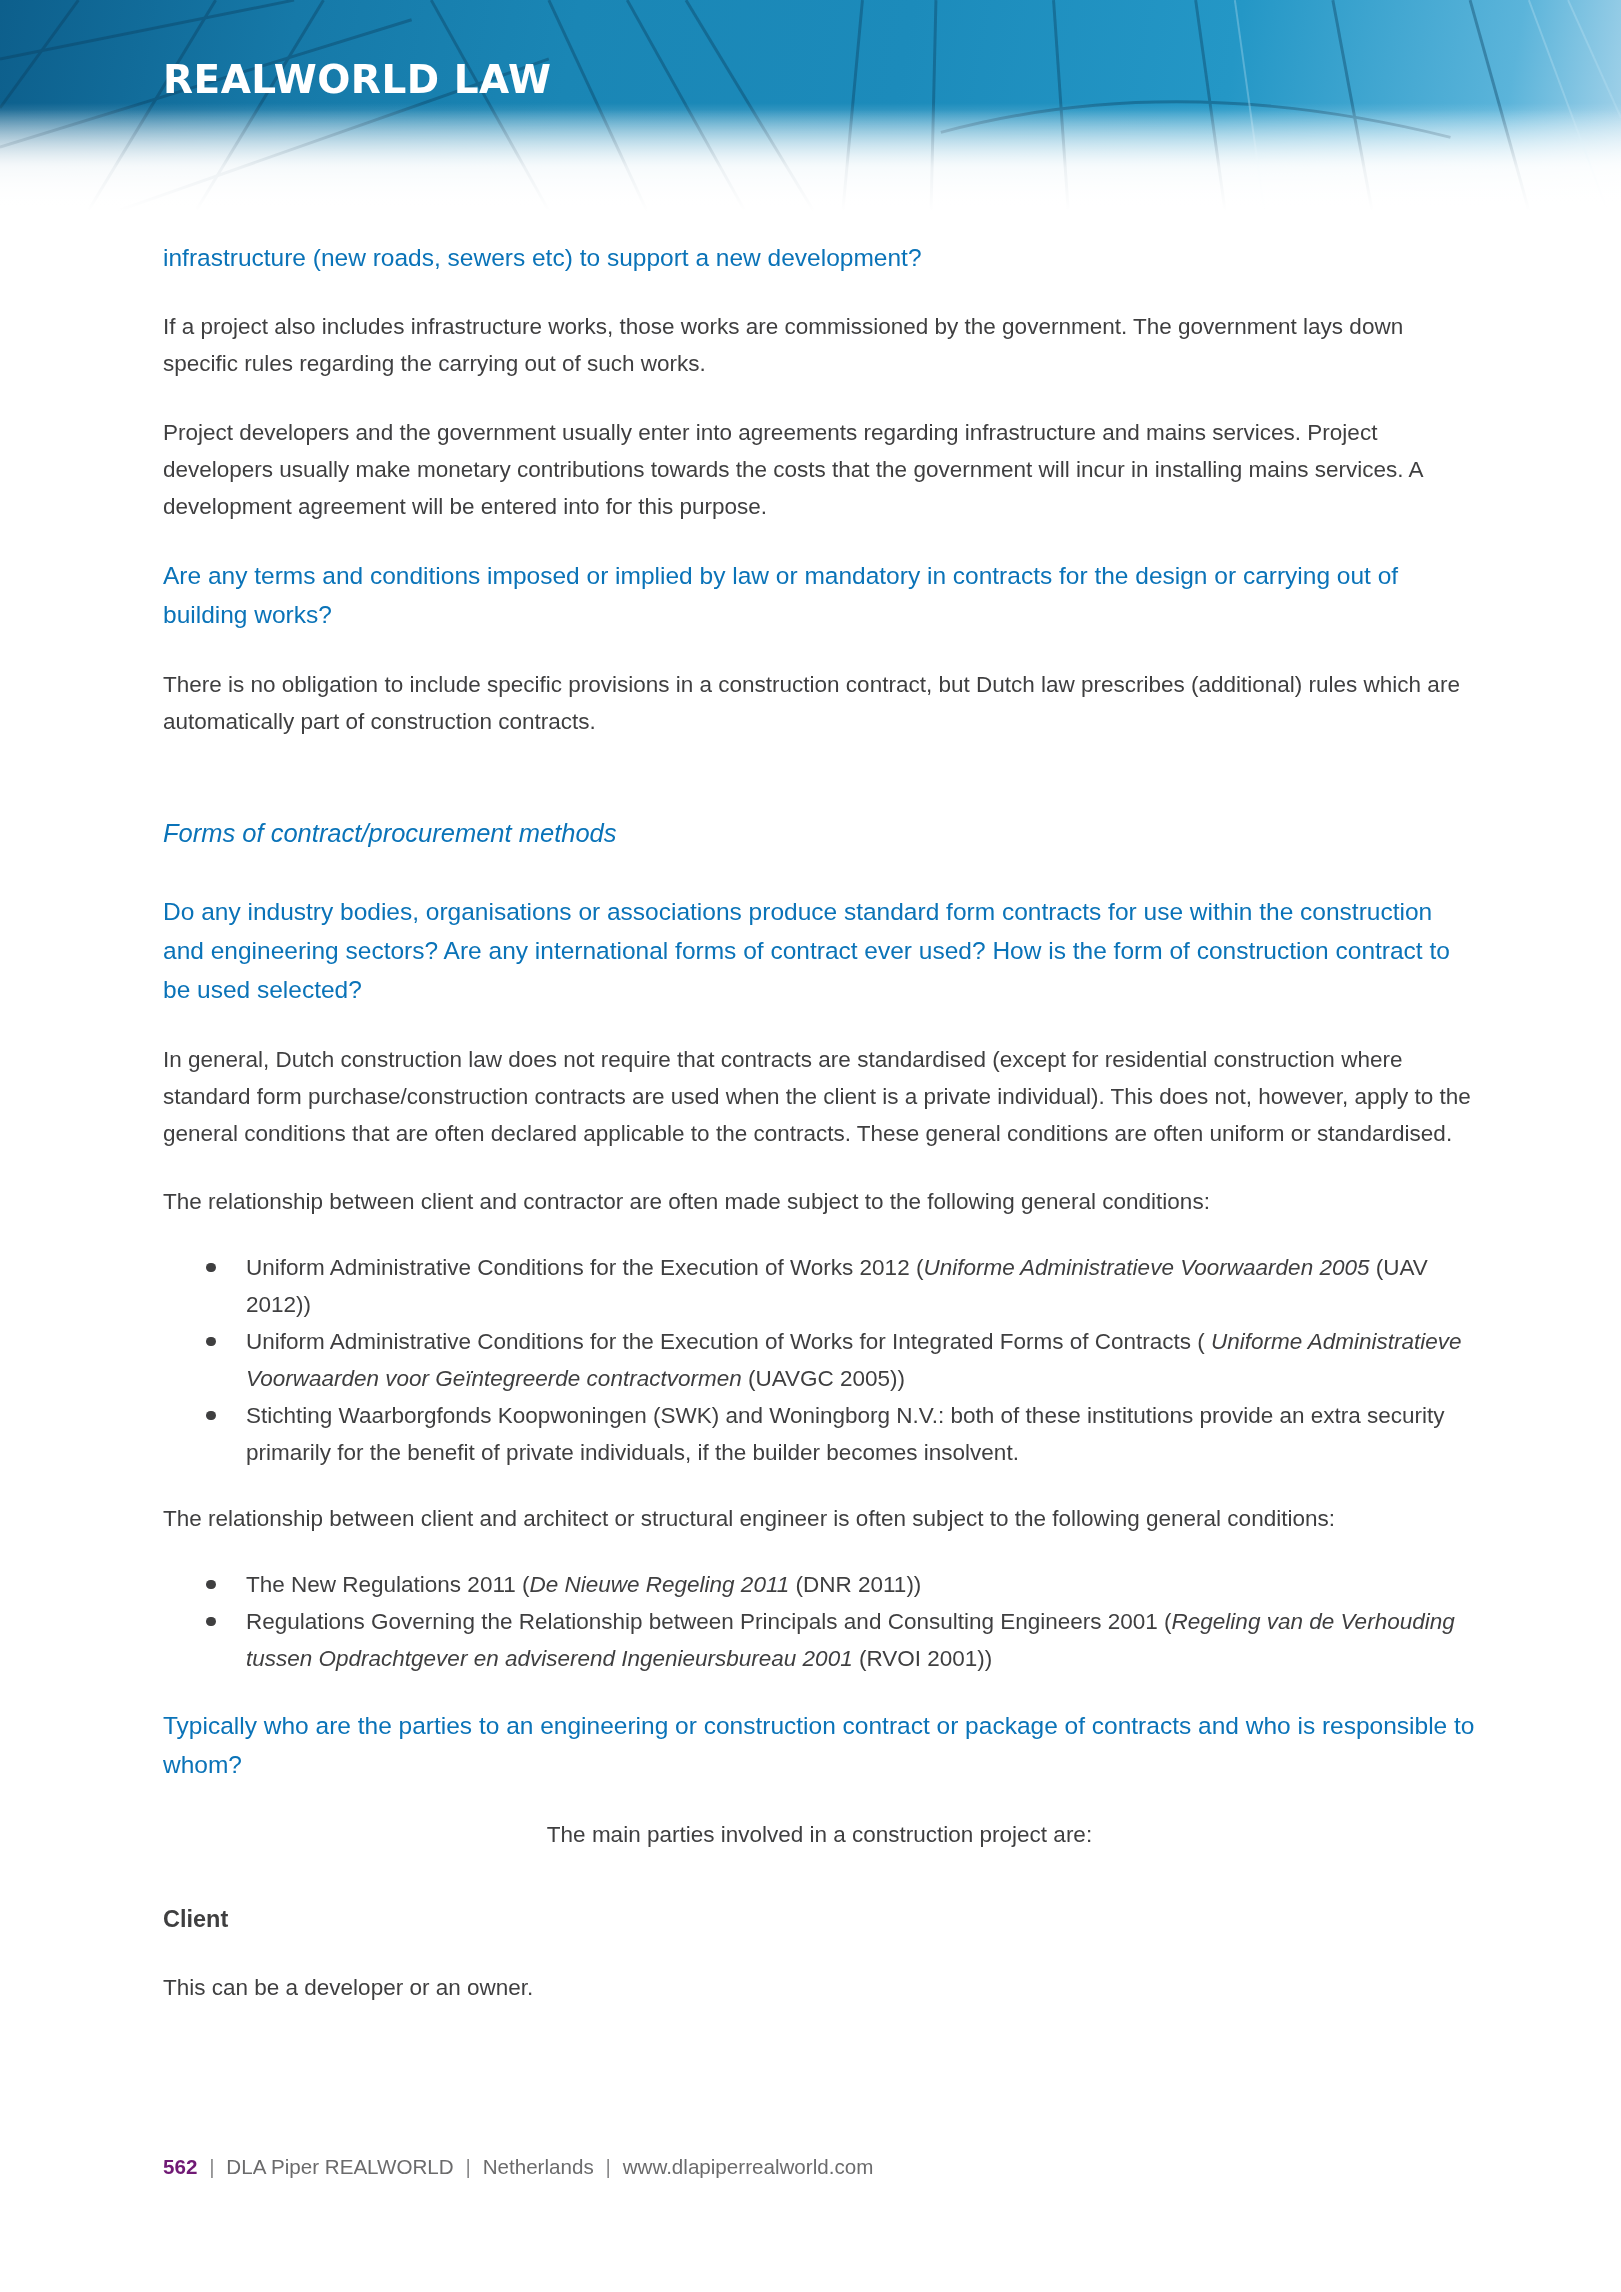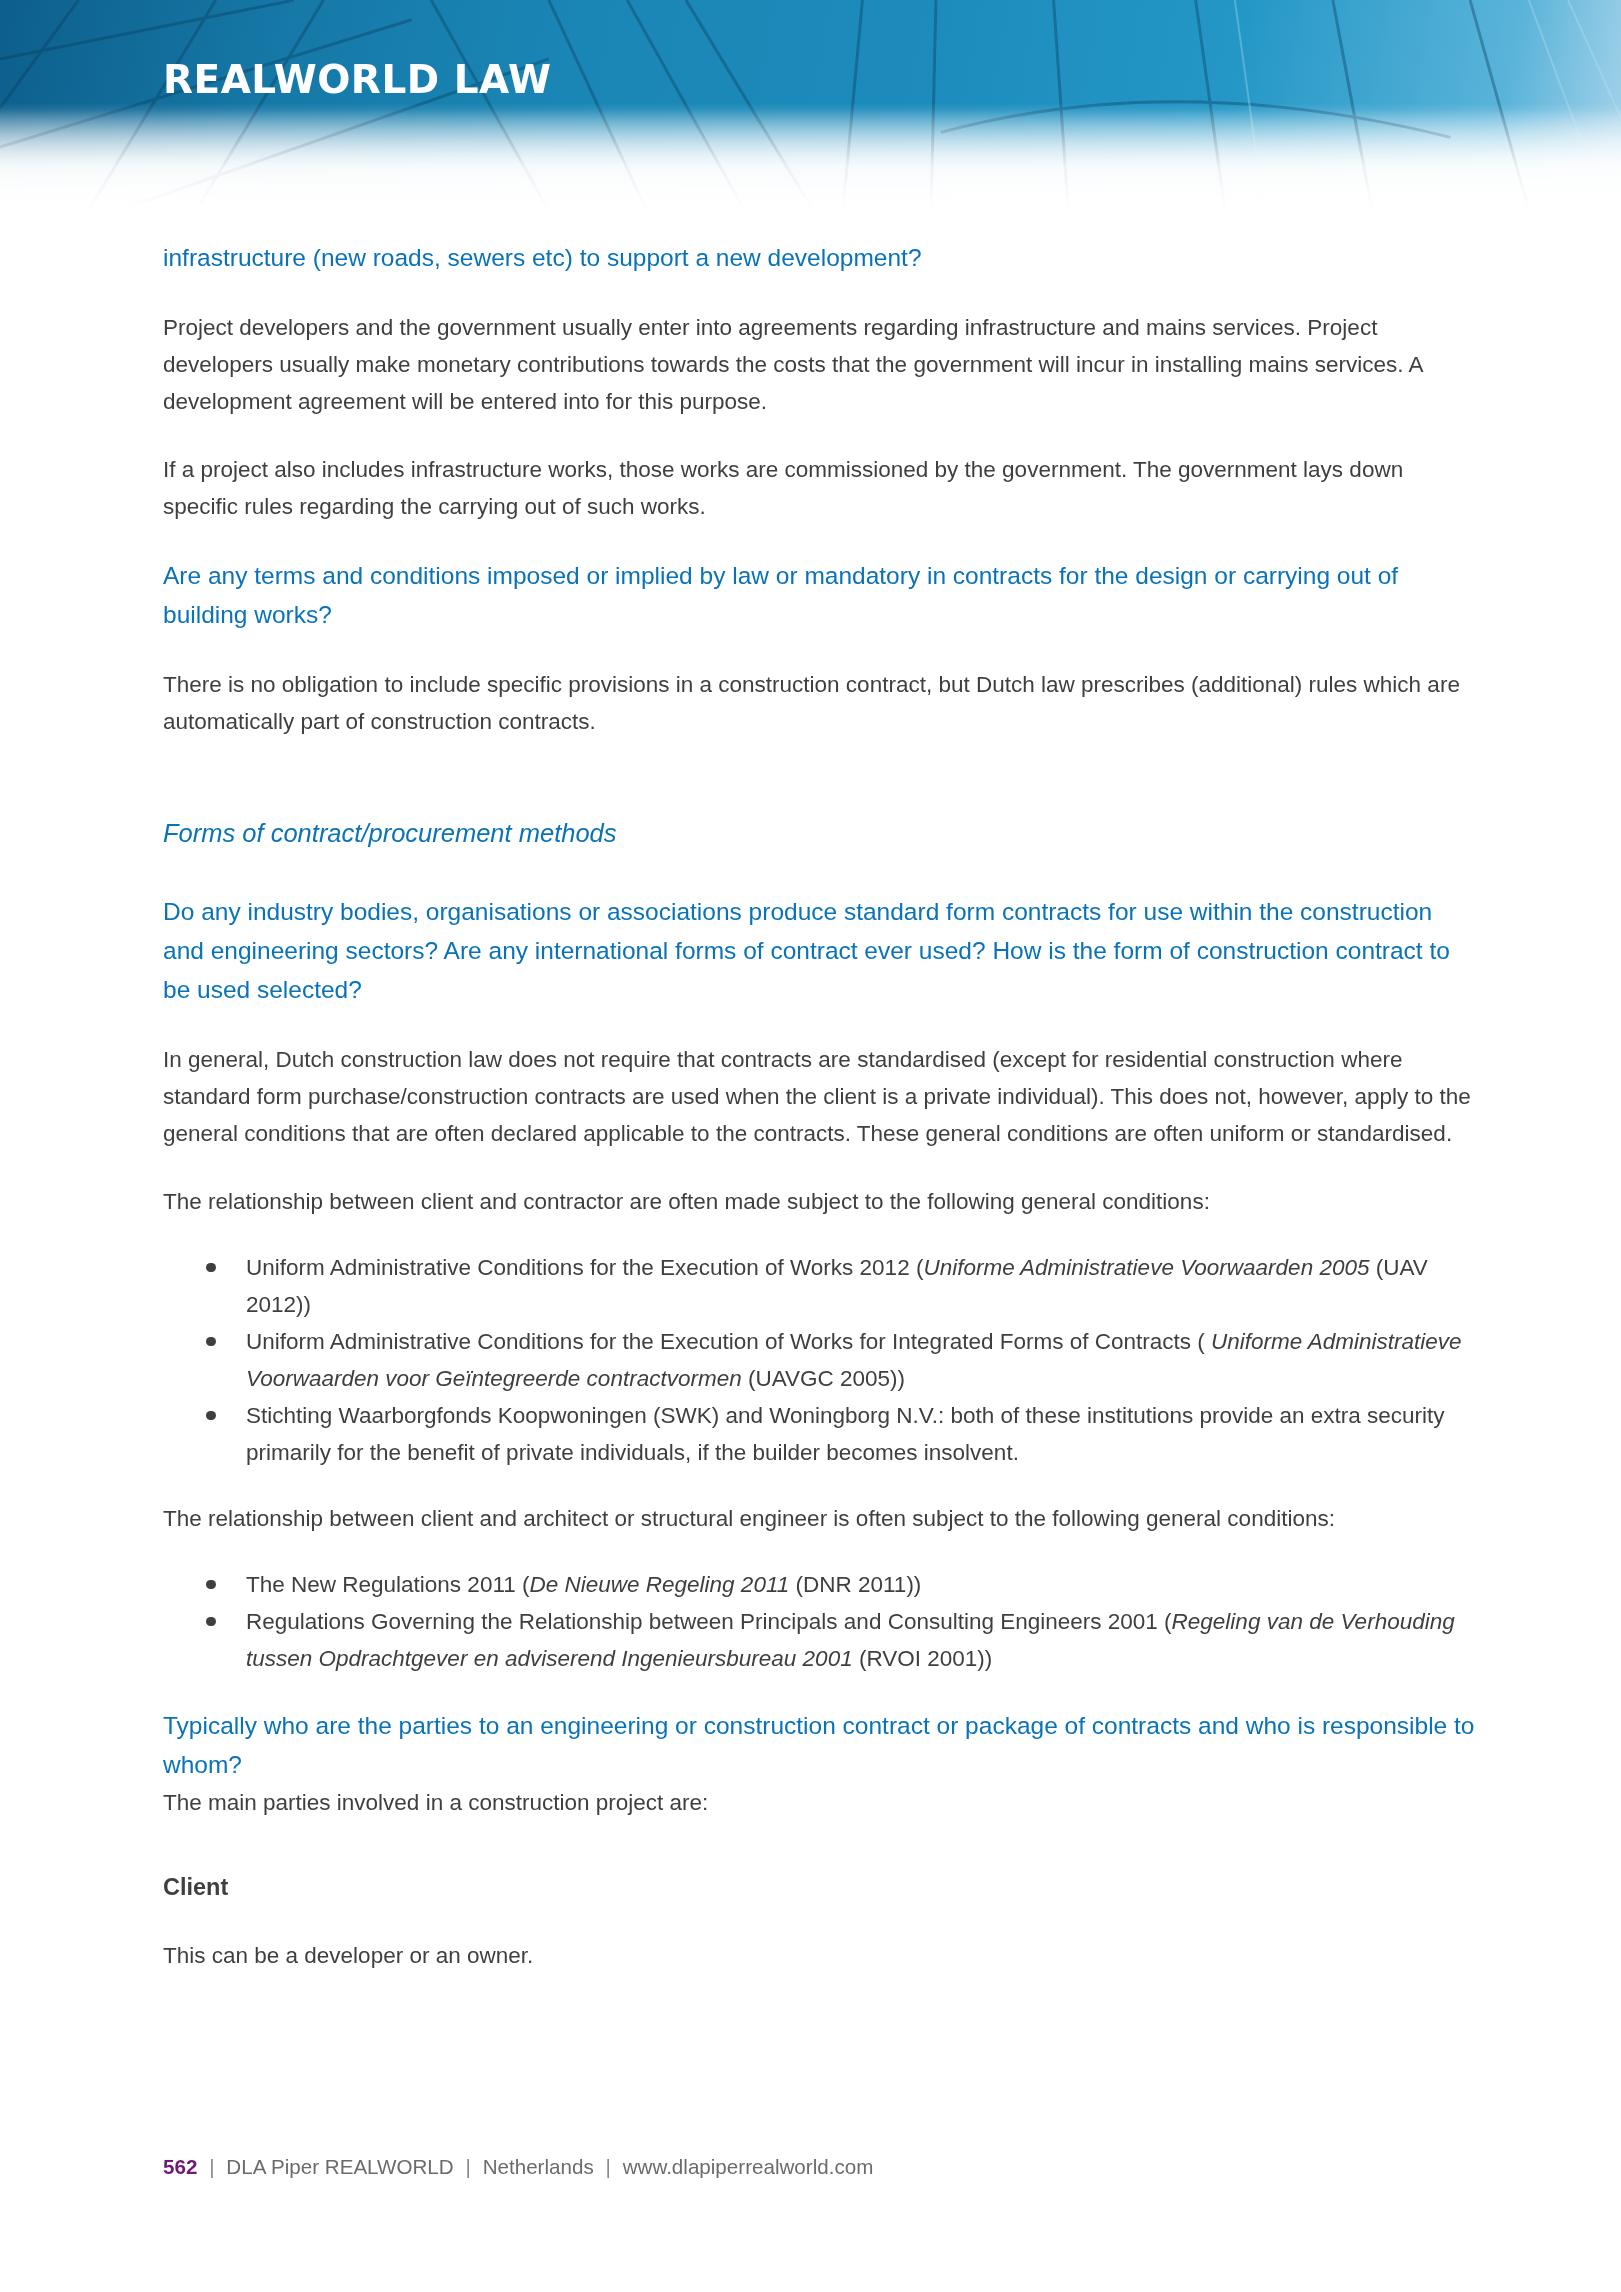--- a/index.html
+++ b/index.html
@@ -71,22 +71,22 @@
       <line x1="1600" y1="0" x2="1654" y2="120"></line>
       <line x1="1260" y1="0" x2="1290" y2="215"></line>
     </g>
   </svg>
   <div class="fade"></div>
   <div class="banner-title">REALWORLD LAW</div>
 </div>
 
 <div class="content">
   <div class="q" style="margin-top:15px;">infrastructure (new roads, sewers etc) to support a new development?</div>
+  <div class="p" style="margin-top:31px;">If a project also includes infrastructure works, those works are commissioned by the government. The government lays down specific rules regarding the carrying out of such works.</div>
   <div class="p" style="margin-top:32px;">Project developers and the government usually enter into agreements regarding infrastructure and mains services. Project developers usually make monetary contributions towards the costs that the government will incur in installing mains services. A development agreement will be entered into for this purpose.</div>
-  <div class="p" style="margin-top:31px;">If a project also includes infrastructure works, those works are commissioned by the government. The government lays down specific rules regarding the carrying out of such works.</div>
   <div class="q" style="margin-top:31px;">Are any terms and conditions imposed or implied by law or mandatory in contracts for the design or carrying out of building works?</div>
   <div class="p" style="margin-top:32px;">There is no obligation to include specific provisions in a construction contract, but Dutch law prescribes (additional) rules which are automatically part of construction contracts.</div>
   <div class="sub" style="margin-top:74px;">Forms of contract/procurement methods</div>
   <div class="q" style="margin-top:39px;">Do any industry bodies, organisations or associations produce standard form contracts for use within the construction and engineering sectors? Are any international forms of contract ever used? How is the form of construction contract to be used selected?</div>
   <div class="p" style="margin-top:32px;">In general, Dutch construction law does not require that contracts are standardised (except for residential construction where standard form purchase/construction contracts are used when the client is a private individual). This does not, however, apply to the general conditions that are often declared applicable to the contracts. These general conditions are often uniform or standardised.</div>
   <div class="p" style="margin-top:31px;">The relationship between client and contractor are often made subject to the following general conditions:</div>
 
   <ul class="bullets" style="margin-top:29px;">
     <li><span class="dot"></span><span>Uniform Administrative Conditions for the Execution of Works 2012 (</span><em>Uniforme Administratieve Voorwaarden 2005</em><span> (UAV 2012))</span></li>
     <li><span class="dot"></span><span>Uniform Administrative Conditions for the Execution of Works for Integrated Forms of Contracts ( </span><em>Uniforme Administratieve Voorwaarden voor Geïntegreerde contractvormen</em><span> (UAVGC 2005))</span></li>
@@ -94,21 +94,21 @@
   </ul>
 
   <div class="p" style="margin-top:29px;">The relationship between client and architect or structural engineer is often subject to the following general conditions:</div>
 
   <ul class="bullets" style="margin-top:29px;">
     <li><span class="dot"></span><span>The New Regulations 2011 (</span><em>De Nieuwe Regeling 2011</em><span> (DNR 2011))</span></li>
     <li><span class="dot"></span><span>Regulations Governing the Relationship between Principals and Consulting Engineers 2001 (</span><em>Regeling van de Verhouding tussen Opdrachtgever en adviserend Ingenieursbureau 2001</em><span> (RVOI 2001))</span></li>
   </ul>
 
   <div class="q" style="margin-top:29px;">Typically who are the parties to an engineering or construction contract or package of contracts and who is responsible to whom?</div>
-  <div class="p" style="">The main parties involved in a construction project are:</div>
+  <div class="p" style="margin-top:32px;text-align:center;">The main parties involved in a construction project are:</div>
   <div class="strong" style="margin-top:48px;">Client</div>
   <div class="p" style="margin-top:32px;">This can be a developer or an owner.</div>
 </div>
 
 <div class="footer">
   <span class="num">562</span><span class="sep">|</span><span>DLA Piper REALWORLD</span><span class="sep">|</span><span>Netherlands</span><span class="sep">|</span><span>www.dlapiperrealworld.com</span>
 </div>
 
 
 </body></html>

